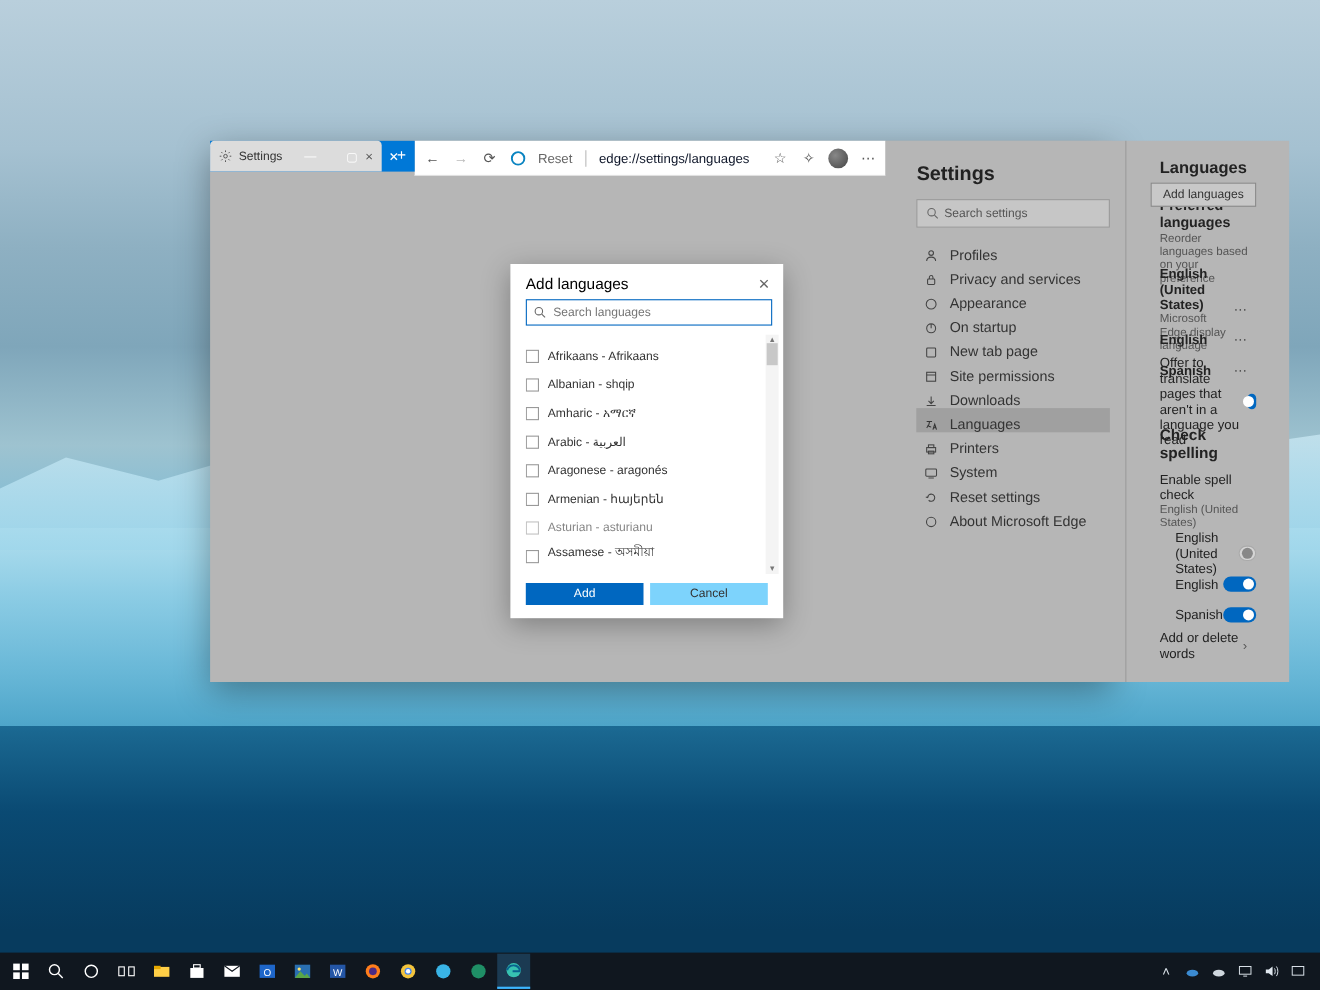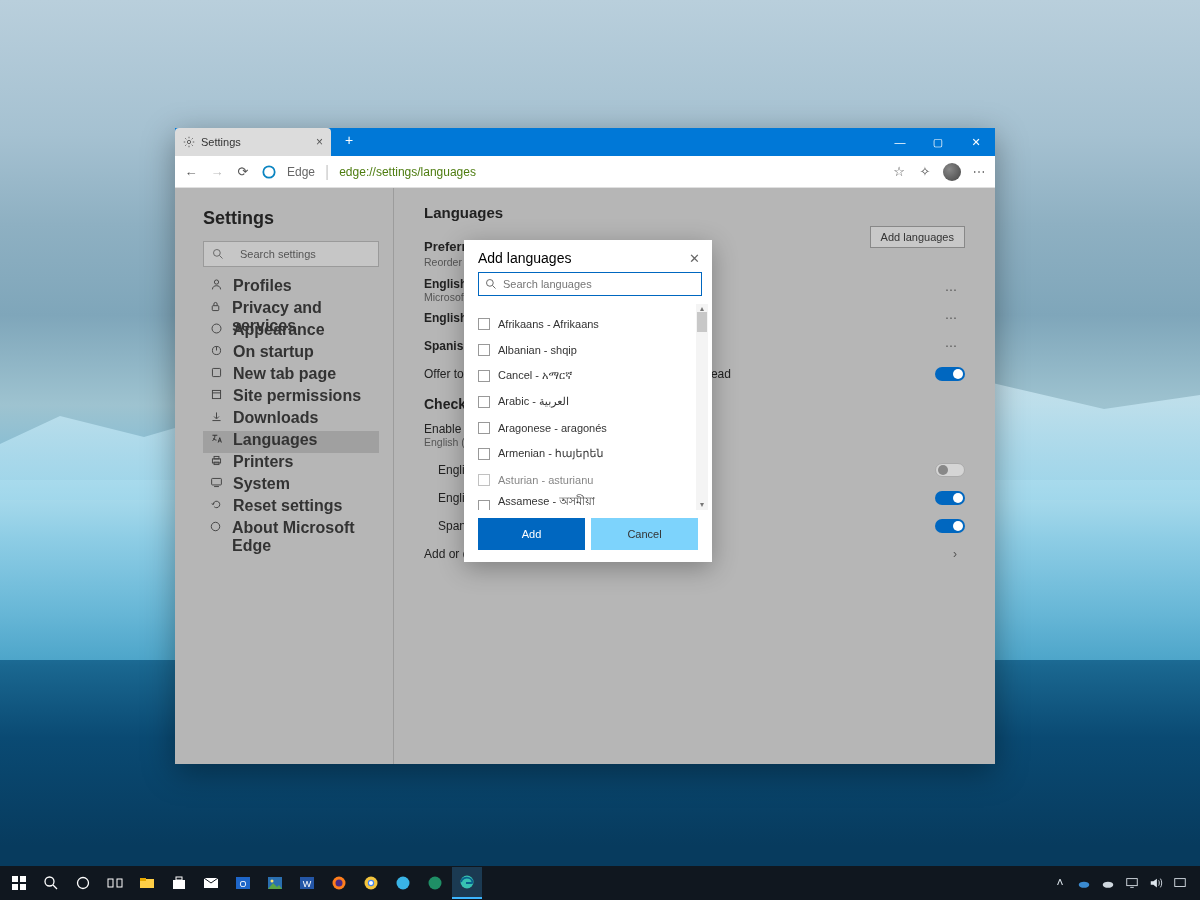--- a/index.html
+++ b/index.html
@@ -18,53 +18,53 @@
     position:absolute; left:0; right:0; top:480px; height:180px;
     background: linear-gradient(to bottom, rgba(180,225,240,0.9), rgba(90,180,215,0.8));
   }
   .iceberg::before{
     content:""; position:absolute; left:0; right:0; top:-120px; height:140px;
     background: linear-gradient(to bottom, rgba(220,240,248,0.7), rgba(160,215,235,0.9));
     clip-path: polygon(0% 100%,0% 60%,5% 40%,12% 55%,20% 35%,30% 50%,40% 25%,50% 45%,58% 20%,70% 40%,82% 15%,92% 35%,100% 25%,100% 100%);
   }
 
   .window {
-    position: absolute; left: 175px; top: 128px; width: 820px; height: 636px;
+    position: absolute; left: 191px; top: 128px; width: 820px; height: 492px;
     background: #b6b6b6; box-shadow: 0 8px 30px rgba(0,0,0,.35);
-    display: flex; flex-direction: column;
+    display: flex; 
   }
   .tabbar { height: 28px; background: #0078d7; display:flex; position:relative; }
   .tab {
     background: #dcdcdc; height:28px; width:156px; display:flex; align-items:center;
     padding:0 8px; font-size:11px; color:#333; gap:6px;
     border-top-right-radius:4px; border-top-left-radius:4px;
   }
   .tab .gear { width:12px; height:12px; }
   .tab-close { margin-left:auto; font-size:12px; color:#555; cursor:pointer; }
   .newtab { width:24px; height:24px; margin-left:6px; color:#fff; display:flex; align-items:center; justify-content:center; font-size:14px; }
   .winbtns { position:absolute; right:0; top:0; display:flex; }
   .winbtn { width:38px; height:28px; display:flex; align-items:center; justify-content:center; color:#fff; font-size:11px; }
   .winbtn.close { width:38px; }
 
   .addrbar { height:32px; background:#fff; display:flex; align-items:center; padding:0 8px; gap:10px; border-bottom:1px solid #e0e0e0; }
   .addrbar .ico { width:16px; height:16px; display:flex; align-items:center; justify-content:center; color:#555; font-size:13px; }
   .addrbar .edge-label { font-size:12px; color:#666; }
   .addrbar .sep { color:#ccc; }
-  .addrbar .url { font-size:12px; color:#4d7c0f; }
+  .addrbar .url { font-size:12px; color:#0f172a; }
   .addrbar .spacer { flex:1; }
   .addrbar .avatar { width:18px; height:18px; border-radius:50%; background:radial-gradient(circle at 35% 35%, #888, #444); }
 
   .content { flex:1; display:flex; background:#b6b6b6; }
   .sidebar { width:218px; padding:20px 14px 0 28px; }
   .sidebar h1 { font-size:18px; font-weight:600; color:#222; margin-bottom:12px; }
   .searchbox {
-    display:flex; align-items:center; gap:16px; height:26px; border:1px solid #9a9a9a;
+    display:flex; align-items:center; gap:4px; height:26px; border:1px solid #9a9a9a;
     background:#c6c6c6; padding:0 8px; font-size:11px; color:#555; margin-bottom:10px;
   }
-  .nav-item { display:flex; align-items:flex-start; gap:10px; height:22px; padding:0 6px; font-size:16px; color:#333; cursor:pointer;font-weight:bold; }
+  .nav-item { display:flex; align-items:flex-end; gap:10px; height:22px; padding:0 6px; font-size:13px; color:#333; cursor:pointer; }
   .nav-item.selected { background:#a0a0a0; }
   .nav-item .ni { width:14px; height:14px; display:flex; align-items:center; justify-content:center; color:#444; }
 
   .main { flex:1; border-left:1px solid #9c9c9c; padding:16px 30px 0 30px; position:relative; font-size:12px; color:#222; }
   .main h2 { font-size:15px; font-weight:600; margin-bottom:18px; }
   .main h3 { font-size:13px; font-weight:600; margin-bottom:2px; }
   .sub { font-size:10.5px; color:#555; margin-bottom:8px; }
   .row { display:flex; align-items:center; justify-content:space-between; height:28px; }
   .row .label { font-size:12px; font-weight:600; }
   .row .dots { color:#555; letter-spacing:2px; padding-right:6px; cursor:pointer; }
@@ -90,21 +90,21 @@
   .dialog-close { font-size:13px; color:#666; cursor:pointer; }
   .dialog-search { margin:0 10px 8px 14px; display:flex; align-items:center; border:1px solid #0067c0; height:24px; padding:0 6px; gap:6px; }
   .dialog-search input { border:none; outline:none; flex:1; font-size:11px; }
   .lang-list { flex:1; overflow:hidden; position:relative; margin:0 4px 0 14px; }
   .lang-item { display:flex; align-items:flex-end; gap:8px; height:26px; font-size:11px; color:#333; }
   .lang-item .cb { width:12px; height:12px; border:1px solid #999; }
   .scrollbar { position:absolute; right:0; top:0; width:12px; height:100%; background:#f4f4f4; }
   .scroll-thumb { position:absolute; right:1px; top:8px; width:10px; height:20px; background:#c8c8c8; }
   .scroll-arrow { position:absolute; right:0; width:12px; height:10px; font-size:8px; text-align:center; color:#777; line-height:10px; }
   .dialog-btns { display:flex; gap:6px; padding:8px 14px 12px 14px; }
-  .dialog-btns button { flex:1; height:32px; font-size:11px; border:none; cursor:pointer; }
+  .dialog-btns button { flex:1; height:20px; font-size:11px; border:none; cursor:pointer; }
   .btn-add { background:#0067c0; color:#fff; }
   .btn-cancel { background:#7dd3fc; color:#333; }
 
   .taskbar {
     position:absolute; left:0; right:0; bottom:0; height:34px; background:#10171f;
     display:flex; align-items:center; padding:0 4px; gap:2px;
   }
   .tb { width:30px; height:30px; display:flex; align-items:center; justify-content:center; color:#fff; font-size:13px; cursor:pointer; }
   .tb.active { background:#1b3a52; border-bottom:2px solid #3cb6ff; height:32px; }
   .tb-spacer { flex:1; }
@@ -143,21 +143,21 @@
 
     <div class="addrbar">
       <span class="ico">←</span>
       <span class="ico" style="color:#bbb">→</span>
       <span class="ico">⟳</span>
       <span class="ico">
         <svg viewBox="0 0 16 16" width="14" height="14">
             <circle cx="8" cy="8" r="6.5" fill="none" stroke="#0a84c1" stroke-width="2"></circle>
           </svg>
       </span>
-      <span class="edge-label">Edge</span>
+      <span class="edge-label">Reset</span>
       <span class="sep">|</span>
       <span class="url">edge://settings/languages</span>
       <span class="spacer"></span>
       <span class="ico">☆</span>
       <span class="ico">✧</span>
       <span class="avatar"></span>
       <span class="ico">⋯</span>
     </div>
 
     <div class="content">
@@ -351,21 +351,21 @@
       <div class="lang-item">
           <span class="cb"></span>
           <span>Afrikaans - Afrikaans</span>
         </div>
       <div class="lang-item">
           <span class="cb"></span>
           <span>Albanian - shqip</span>
         </div>
       <div class="lang-item">
           <span class="cb"></span>
-          <span>Cancel - አማርኛ</span>
+          <span>Amharic - አማርኛ</span>
         </div>
       <div class="lang-item">
           <span class="cb"></span>
           <span>Arabic - العربية</span>
         </div>
       <div class="lang-item">
           <span class="cb"></span>
           <span>Aragonese - aragonés</span>
         </div>
       <div class="lang-item">

